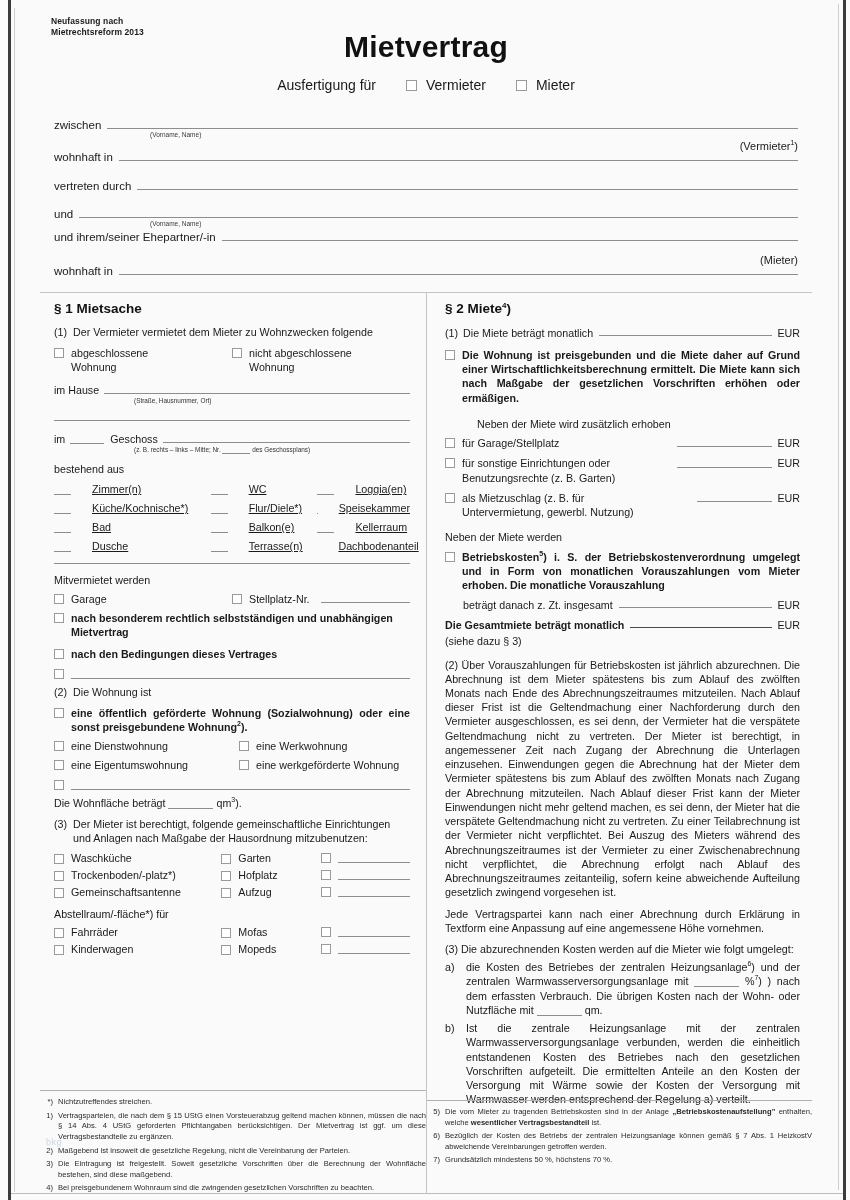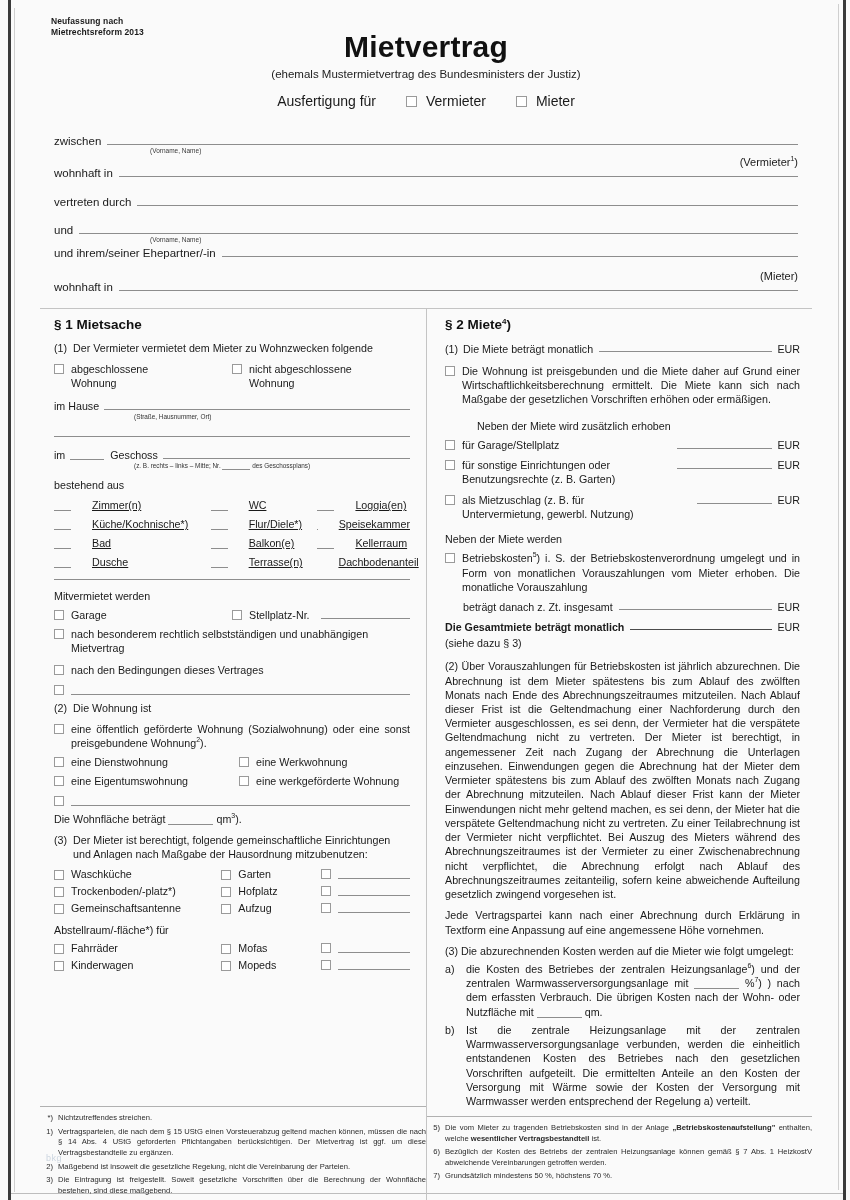--- a/index.html
+++ b/index.html
@@ -61,21 +61,21 @@
 
   h2.sec{font-size:13.5px;font-weight:bold;margin:8px 0 9px 0;color:#111;}
   h2.sec sup{font-size:8px;font-weight:bold;}
 
   .p{font-size:10.7px;line-height:1.33;color:#1a1a1a;margin:0 0 7px 0;}
   .p.just{text-align:justify;}
   .num{display:flex;gap:6px;font-size:10.7px;line-height:1.33;color:#1a1a1a;margin-bottom:7px;}
   .num .n{flex:0 0 auto;}
   .num .t{flex:1;}
 
-  .cbrow{display:flex;align-items:flex-start;gap:7px;font-size:10.7px;line-height:1.33;margin-bottom:5px;color:#1a1a1a;}
+  .cbrow{display:flex;align-items:flex-start;gap:7px;font-size:10.7px;line-height:1.33;margin-bottom:5px;color:#1a1a1a;font-weight:bold;}
   .cbrow .cb{margin-top:2px;}
   .cbrow .txt{flex:1;}
   .cbrow .txt.just{text-align:justify;}
 
   .twocb{display:flex;gap:0;margin-bottom:5px;}
   .twocb > .half{flex:1;display:flex;align-items:flex-start;gap:7px;font-size:10.7px;line-height:1.33;color:#1a1a1a;}
   .twocb > .half .cb{margin-top:2px;}
 
   .fill{border-bottom:1px solid #8d8d8d;display:inline-block;vertical-align:-2px;}
   .fill.w28{width:28px;}
@@ -156,21 +156,20 @@
   <div class="edge-bottom"></div>
 
   <div class="sheet">
 
     <div class="topnote">
       <div>Neufassung nach</div>
       <div>Mietrechtsreform 2013</div>
     </div>
 
     <div class="title">Mietvertrag</div>
-    <div class="subtitle">(ehemals Mustermietvertrag des Bundesministers der Justiz)</div>
 
     <div class="ausfert">
       <span>Ausfertigung für</span>
       <span class="gap"></span>
       <span class="cb lg"></span>
       <span>Vermieter</span>
       <span class="gap"></span>
       <span class="cb lg"></span>
       <span>Mieter</span>
     </div>

